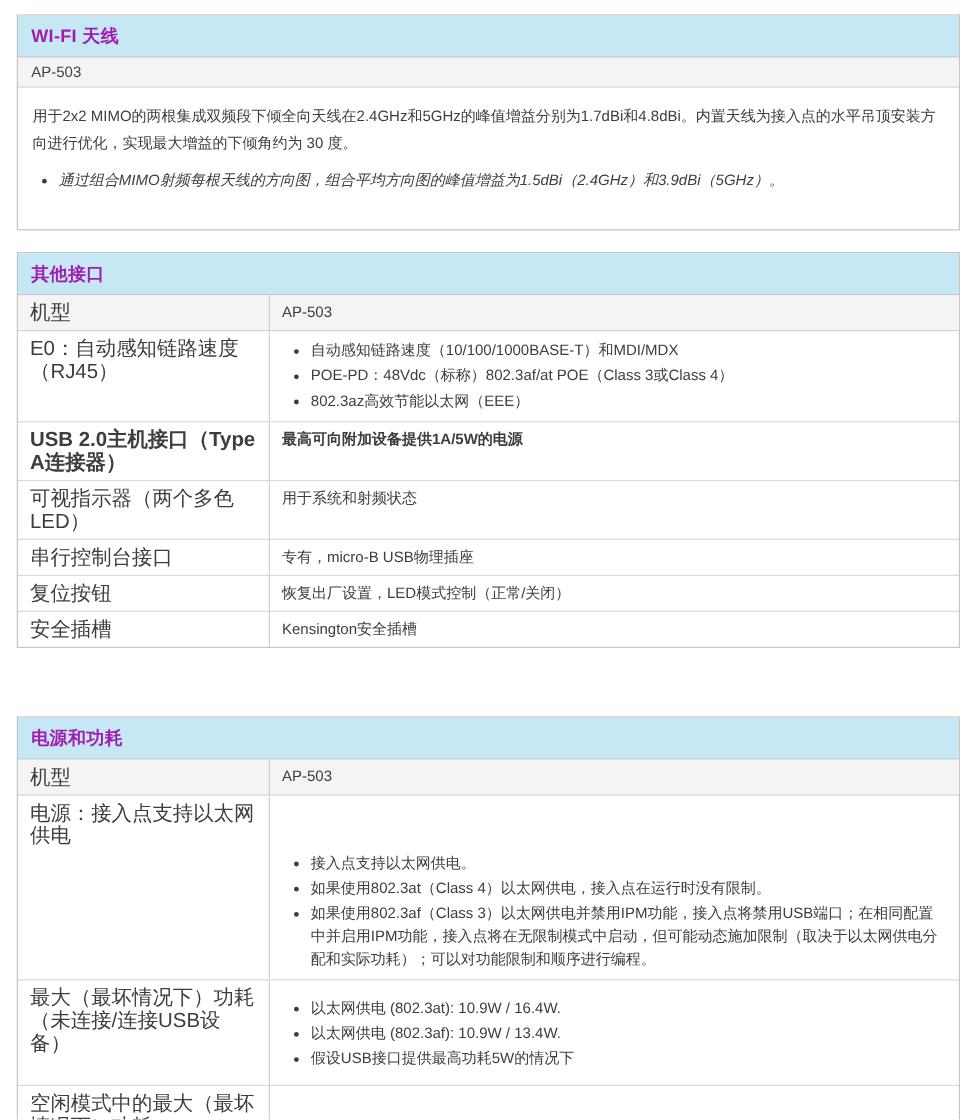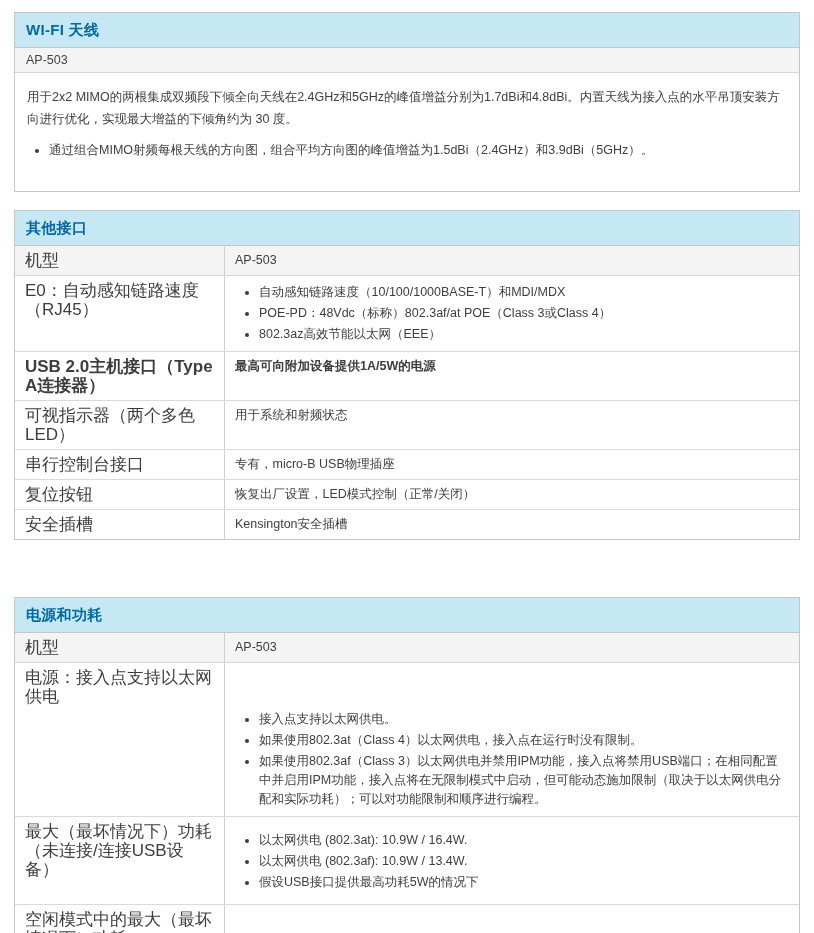--- a/index.html
+++ b/index.html
@@ -26,21 +26,21 @@
   .spec.gap-lg { margin-top: 57px; }
 
   .sec-header {
     background: #c6e8f4;
     height: 34px;
     display: flex;
     align-items: center;
     padding: 0 11px;
     font-size: 15px;
     font-weight: bold;
-    color: #0369a1;
+    color: #a21caf;
     border-bottom: 1px solid #c6c6c6;
     letter-spacing: 0.3px;
   }
 
   .model-strip {
     background: #f4f4f4;
     padding: 4px 11px;
     font-size: 12.5px;
     line-height: 16px;
     border-bottom: 1px solid #d6d6d6;
@@ -48,21 +48,21 @@
   }
 
   .sec1-body {
     padding: 13px 12px 10px 12px;
     min-height: 118px;
     font-size: 12.5px;
     line-height: 22px;
     box-sizing: border-box;
   }
   .sec1-body p { margin: 0; }
-  .sec1-body ul { margin: 9px 0 12px 0; padding-left: 22px; }
+  .sec1-body ul { margin: 9px 0 12px 0; padding-left: 22px; font-style: italic; }
   .sec1-body li { margin: 0; }
 
   .trow {
     display: flex;
     border-bottom: 1px solid #dadada;
     align-items: stretch;
   }
   .trow:last-child { border-bottom: none; }
   .trow.model-row { background: #f4f4f4; border-bottom: 1px solid #d6d6d6; }
   .cl {

